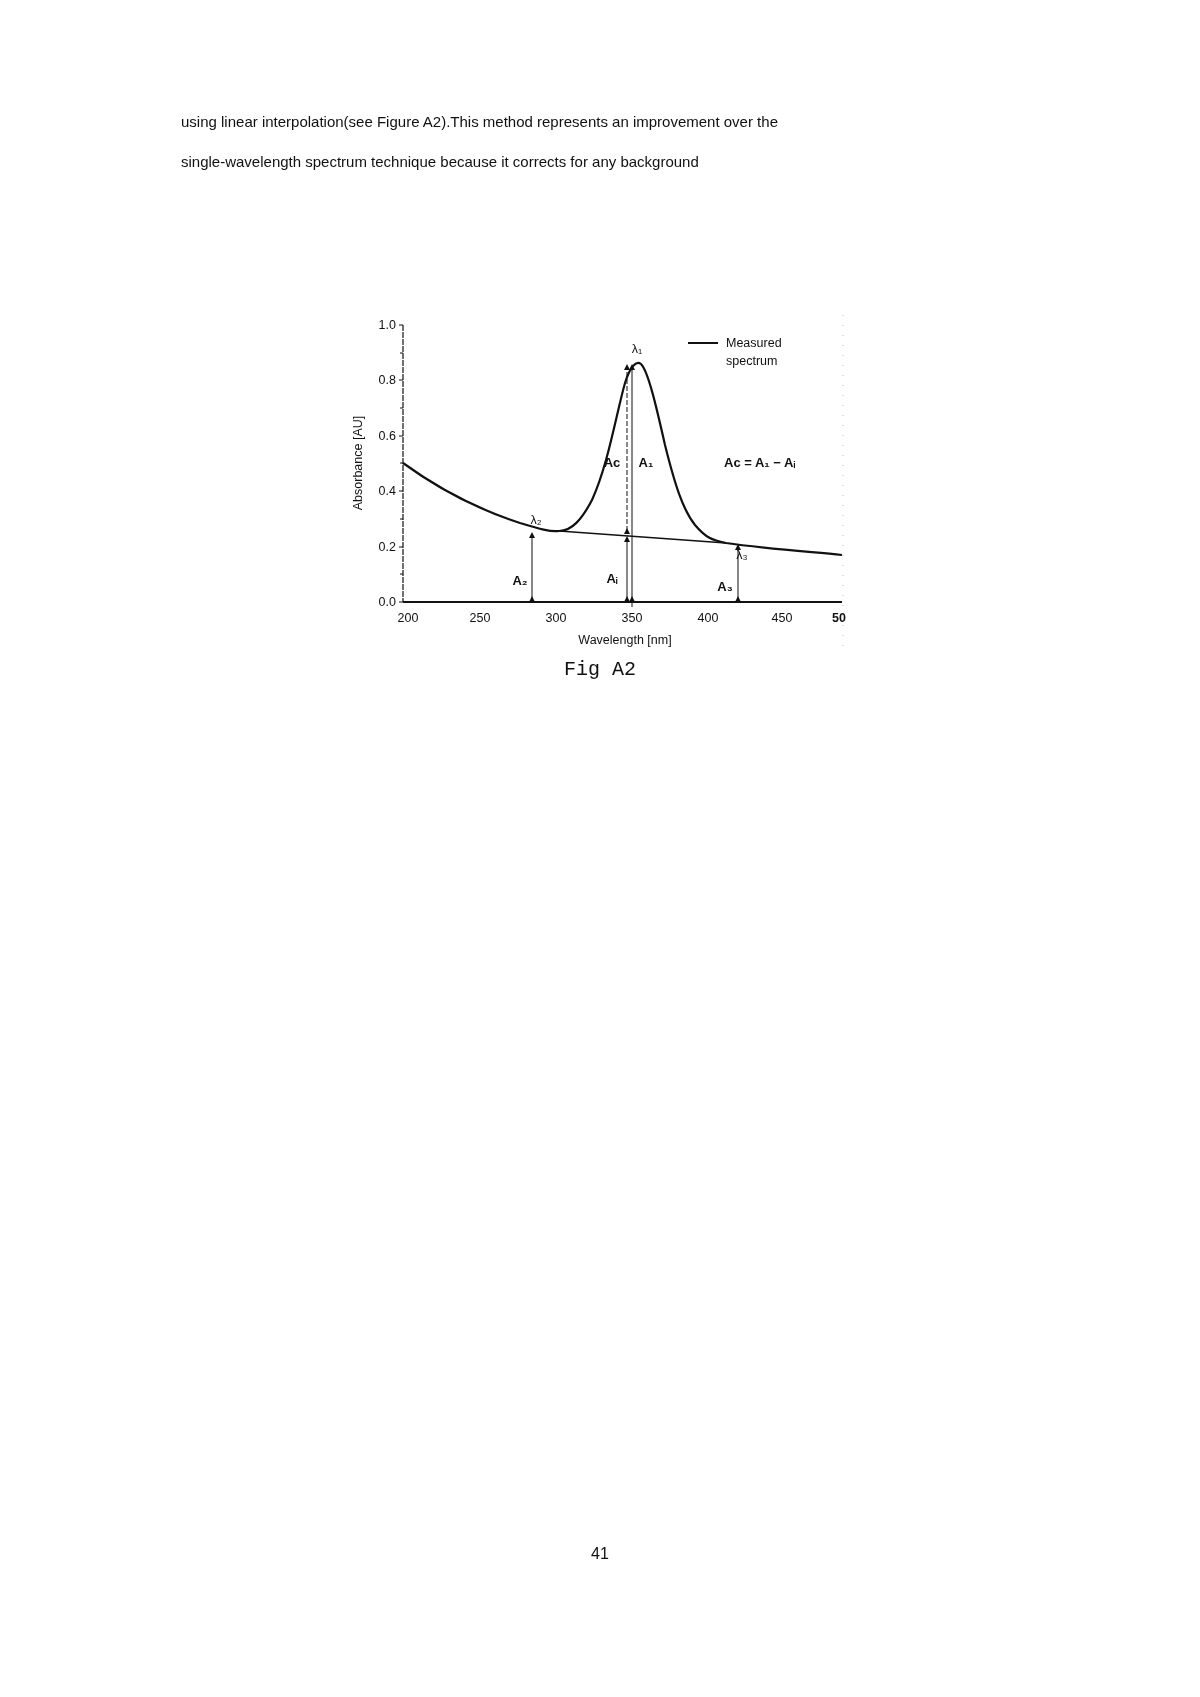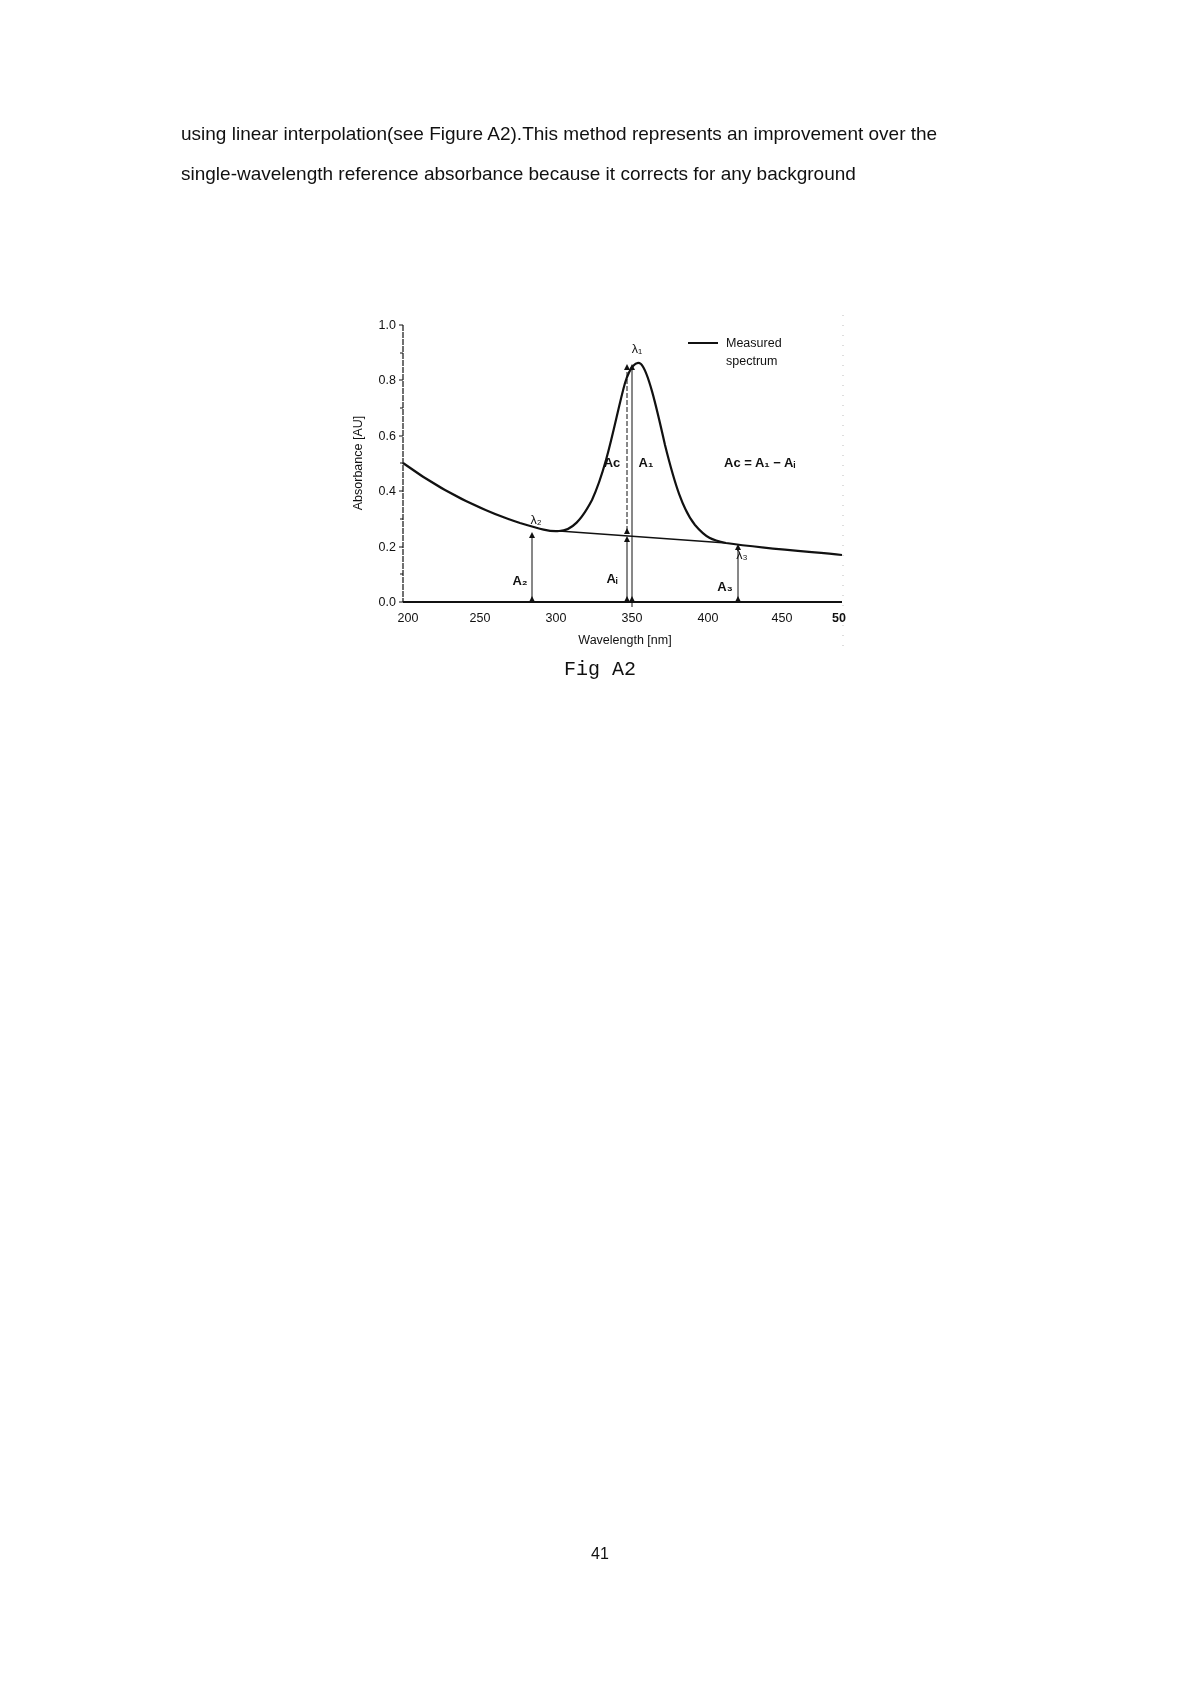--- a/index.html
+++ b/index.html
@@ -1,34 +1,34 @@
 <!DOCTYPE html>
 <html><head>
 <meta charset="utf-8">
 <style>
   html, body { margin:0; padding:0; background:#fff; }
   body { width:1200px; height:1697px; position:relative; overflow:hidden; color:#111; }
-  .para { position:absolute; left:181px; top:114px; width:880px;
-          font-family:"Liberation Sans", sans-serif; font-size:19px; line-height:39.5px; }
+  .para { position:absolute; left:181px; top:102px; width:880px;
+          font-family:"Liberation Sans", sans-serif; font-size:15px; line-height:39.5px; }
   .para .line { display:block; white-space:nowrap; }
   .figure { position:absolute; left:340px; top:305px; width:520px; height:350px; }
   .figure svg { display:block; }
   .caption { position:absolute; left:0; width:1200px; top:658px; text-align:center;
              font-family:Liberation Mono, monospace; font-size:20px; }
   .pagenum { position:absolute; left:0; width:1200px; top:1545px; text-align:center;
              font-family:"Liberation Sans", sans-serif; font-size:16px; }
   .ax { font-family:"Liberation Sans", sans-serif; font-size:12.5px; fill:#111; }
   .lbl { font-family:"Liberation Sans", sans-serif; font-size:13px; font-weight:bold; fill:#111; }
 </style>
 </head>
 <body>
 
 <div class="para">
   <span class="line">using linear interpolation(see Figure A2).This method represents an improvement over the</span>
-  <span class="line">single-wavelength reference absorbance because it corrects for any background</span>
+  <span class="line">single-wavelength spectrum technique because it corrects for any background</span>
 </div>
 
 <div class="figure">
   <svg width="520" height="350" viewBox="0 0 520 350">
     <defs>
       <marker id="ah" markerWidth="6" markerHeight="6" refX="3" refY="3" orient="auto">
         <path d="M0,0 L6,3 L0,6 z" fill="#111"></path>
       </marker>
     </defs>
 

